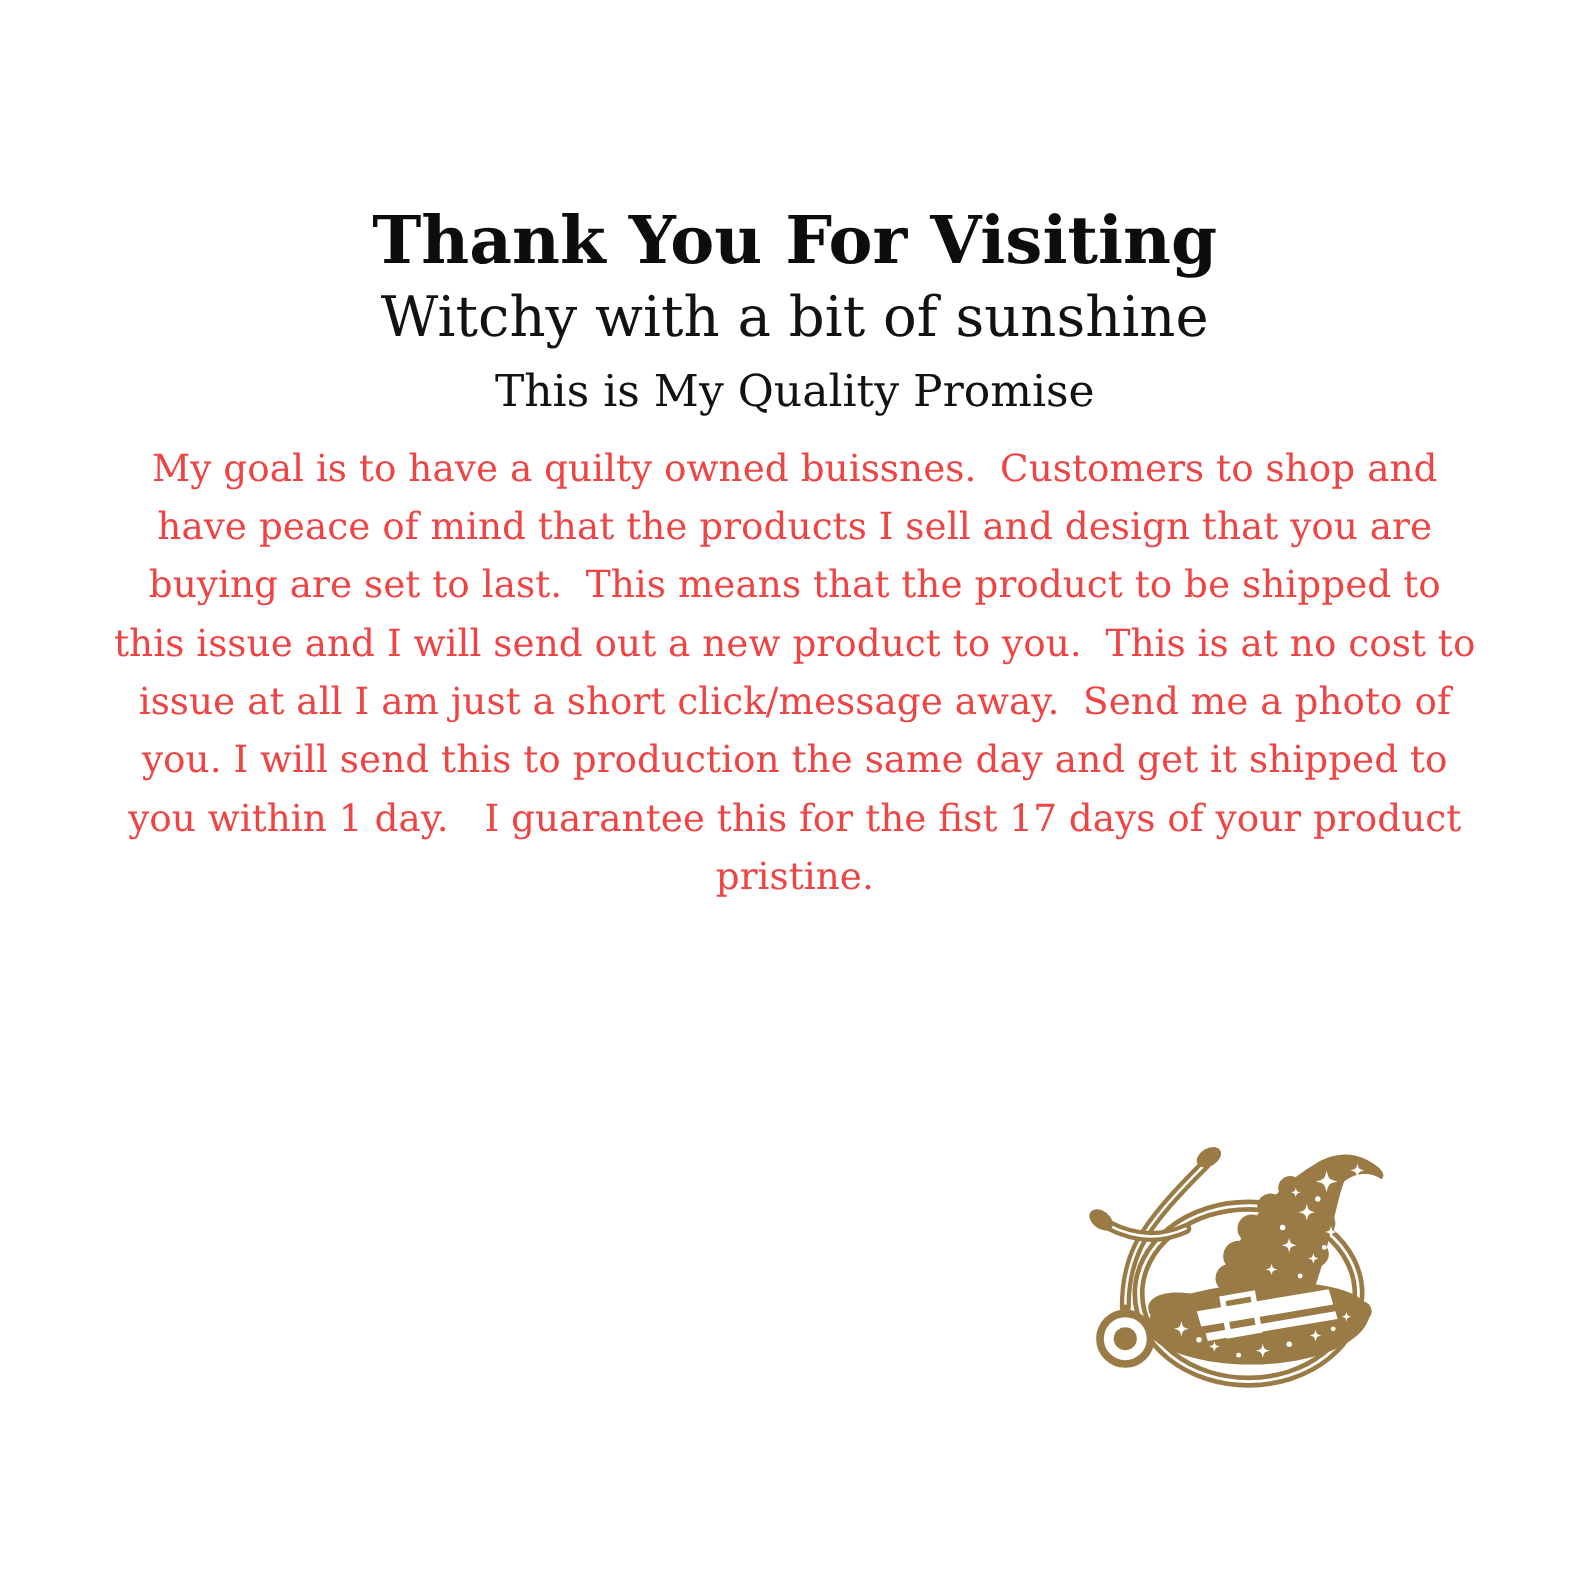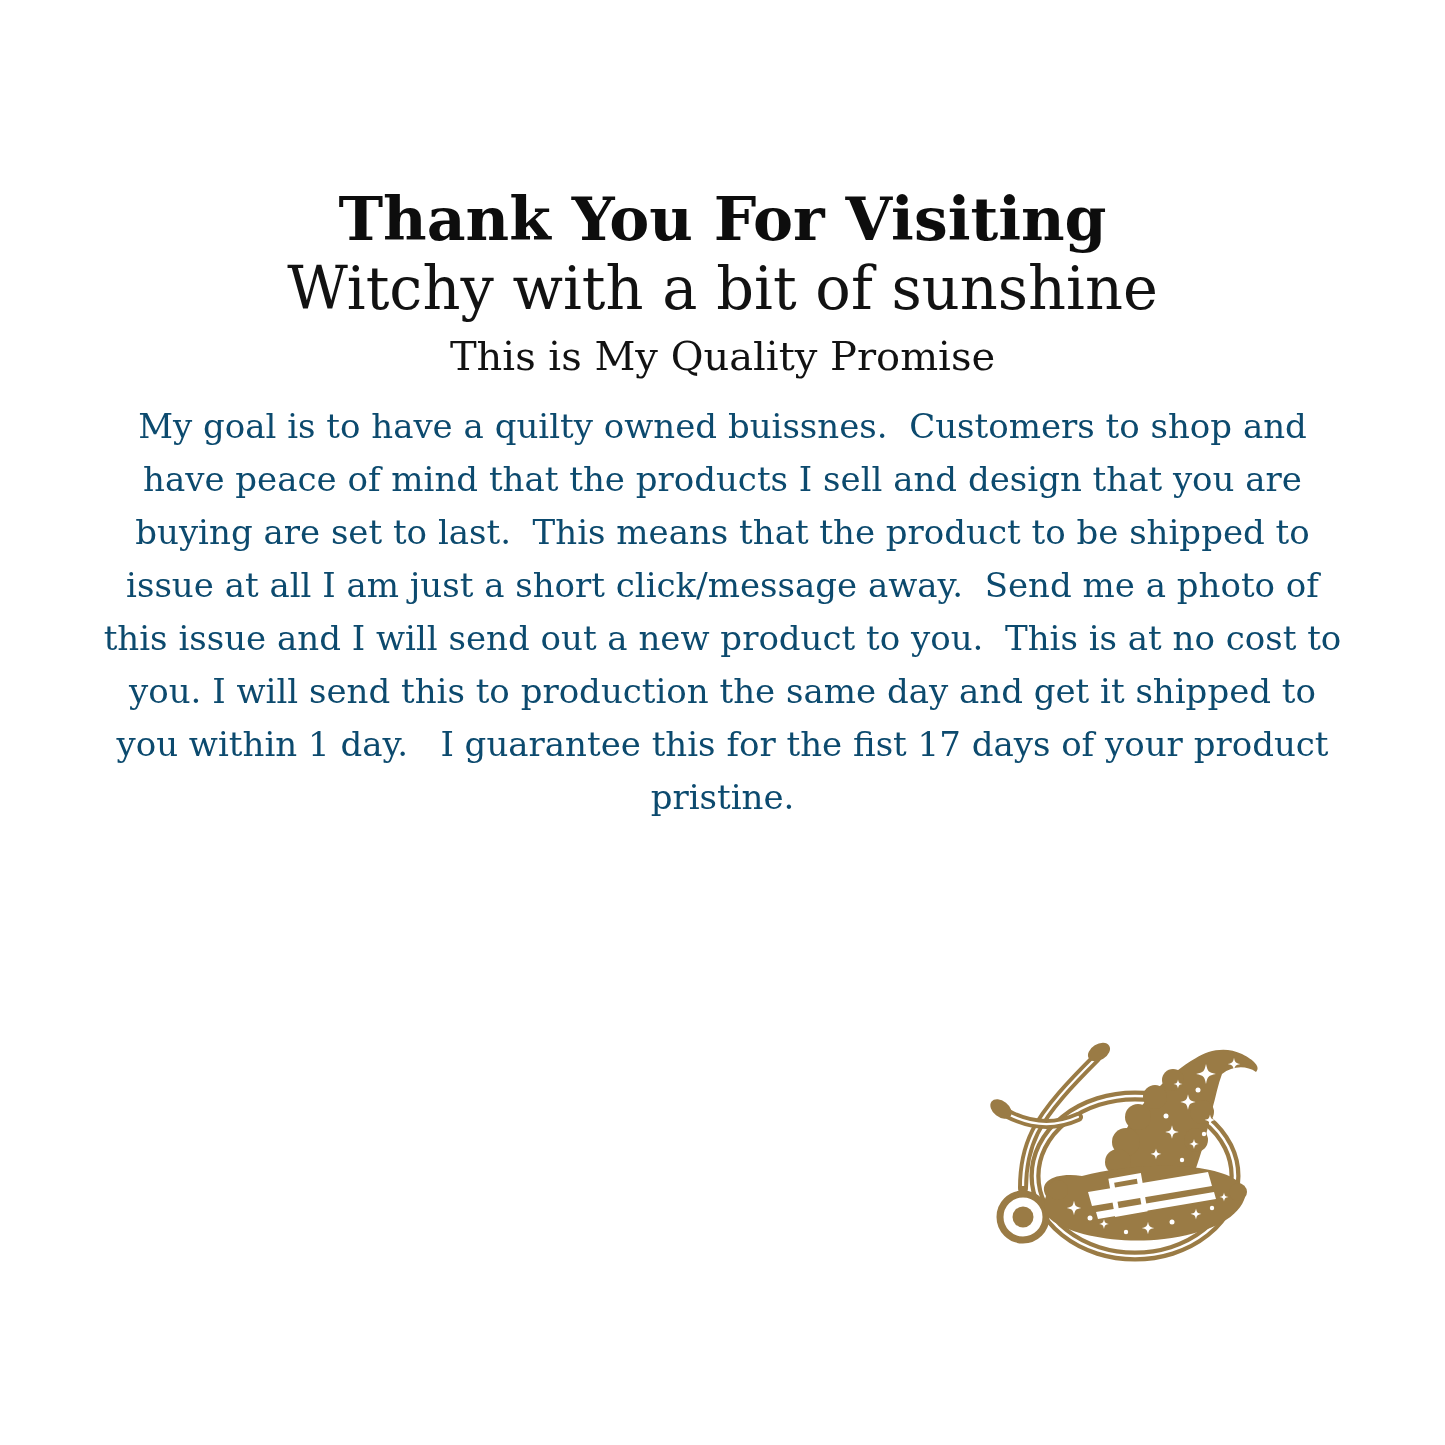--- a/index.html
+++ b/index.html
@@ -32,38 +32,38 @@
     font-weight: 800;
     font-size: 60px;
     line-height: 62px;
     letter-spacing: 0px;
     margin: 0;
     color: #0d0d0d;
   }
   .subtitle {
     font-family: "DejaVu Serif", serif;
     font-weight: 400;
-    font-size: 59px;
+    font-size: 51px;
     line-height: 66px;
     margin: 6px 0 0 0;
     color: #121212;
   }
   .tagline {
     font-family: "DejaVu Serif", serif;
     font-weight: 400;
     font-size: 40px;
     line-height: 52px;
     margin: 8px 0 0 0;
     color: #121212;
   }
   .body-text {
     margin-top: 18px;
     font-size: 34px;
     line-height: 53px;
-    color: #0c4a6e;
+    color: #ef4444;
   }
   .body-line {
     white-space: pre-wrap;
   }
   .illustration {
     position: absolute;
     left: 950px;
     top: 1020px;
     width: 360px;
     height: 260px;
@@ -76,22 +76,22 @@
 
   <div class="text-column">
     <h1 class="title">Thank You For Visiting</h1>
     <h2 class="subtitle">Witchy with a bit of sunshine</h2>
     <h3 class="tagline">This is My Quality Promise</h3>
 
     <div class="body-text">
       <div class="body-line">My goal is to have a quilty owned buissnes.  Customers to shop and</div>
       <div class="body-line">have peace of mind that the products I sell and design that you are</div>
       <div class="body-line">buying are set to last.  This means that the product to be shipped to</div>
+      <div class="body-line">this issue and I will send out a new product to you.  This is at no cost to</div>
       <div class="body-line">issue at all I am just a short click/message away.  Send me a photo of</div>
-      <div class="body-line">this issue and I will send out a new product to you.  This is at no cost to</div>
       <div class="body-line">you. I will send this to production the same day and get it shipped to</div>
       <div class="body-line">you within 1 day.   I guarantee this for the fist 17 days of your product</div>
       <div class="body-line">pristine.</div>
     </div>
   </div>
 
   <div class="illustration">
     <svg width="360" height="260" viewBox="0 0 360 260" xmlns="http://www.w3.org/2000/svg">
       <defs>
         <path id="sp" d="M0,-9 C1.6,-2 2,-1.6 9,0 C2,1.6 1.6,2 0,9 C-1.6,2 -2,1.6 -9,0 C-2,-1.6 -1.6,-2 0,-9 Z"></path>

